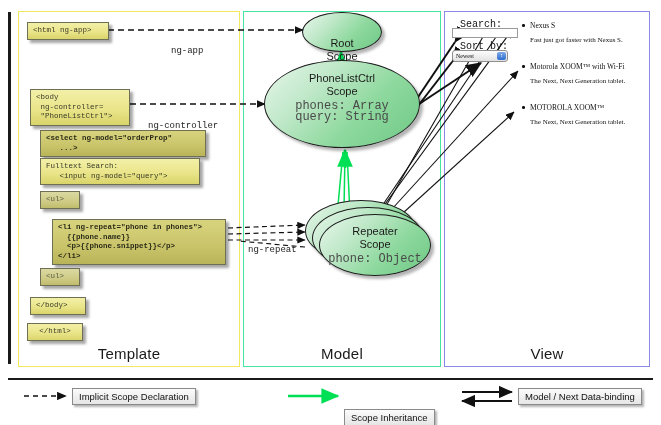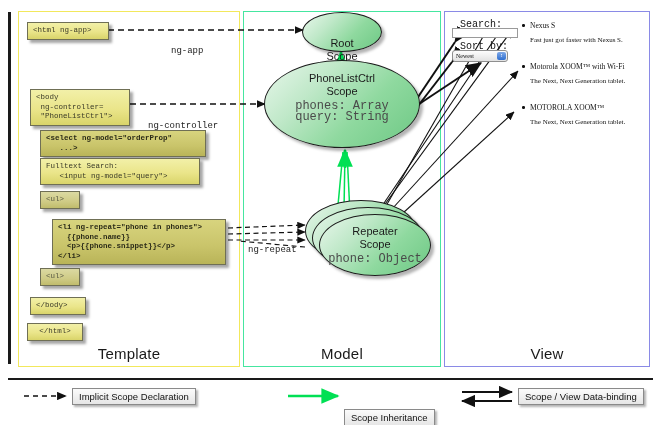--- a/index.html
+++ b/index.html
@@ -203,15 +203,15 @@
 
   <div class="vitem" style="left:530px;top:103px;">
     <span class="bullet"></span>
     <span>MOTOROLA XOOM™</span>
   </div>
   <div class="vsnip" style="left:530px;top:118px;">The Next, Next Generation tablet.</div>
 
   <div id="legend-rule"></div>
   <div class="lgbox" style="left:72px;top:388px;">Implicit Scope Declaration</div>
   <div class="lgbox" style="left:344px;top:380px;margin-top:29px;">Scope Inheritance</div>
-  <div class="lgbox" style="left:518px;top:388px;">Scope / View Data-binding</div>
+  <div class="lgbox" style="left:518px;top:388px;">Model / Next Data-binding</div>
 
 </div>
 
 </body></html>

